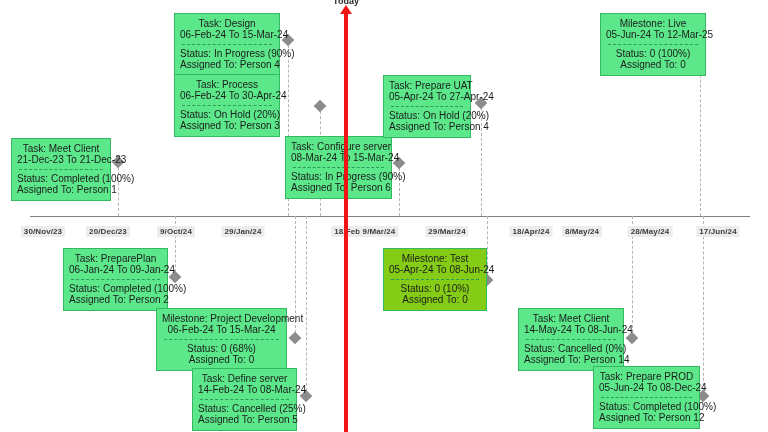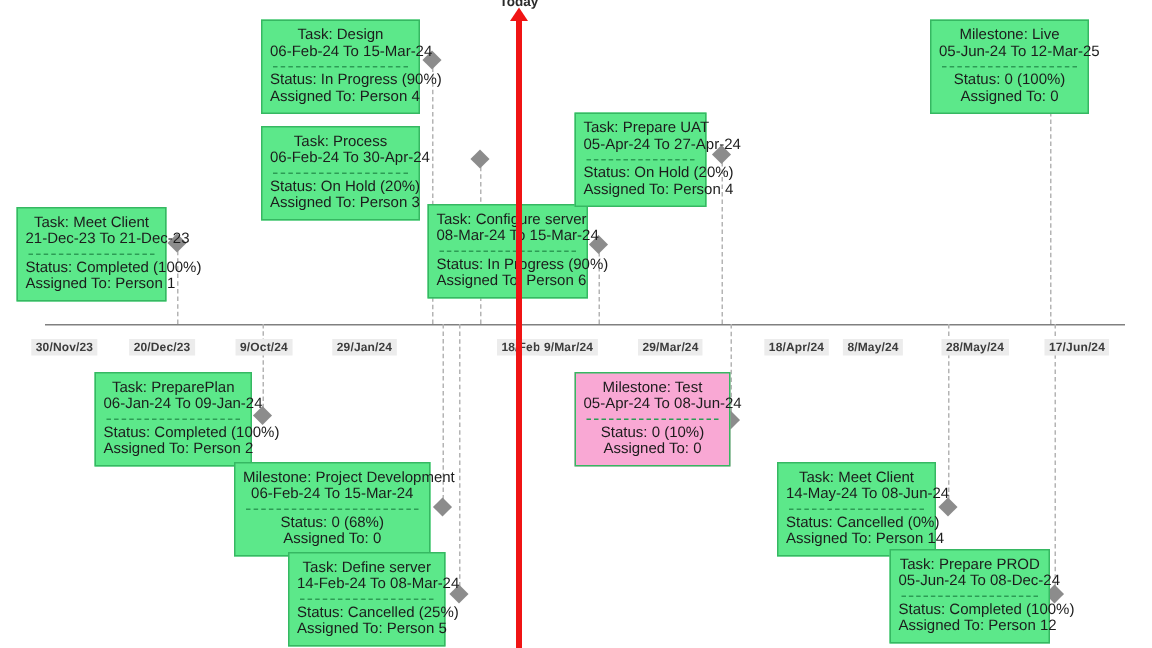--- a/index.html
+++ b/index.html
@@ -154,42 +154,42 @@
         <div class="meta-line">Status: Completed (100%)</div>
         <div class="meta-line">Assigned To: Person 1</div>
       </div>
       <div class="card" style="left: 174px; top: 13px; width: 106px; background: rgb(92, 232, 138); border-color: rgb(54, 184, 98);">
         <div class="title-line">Task: Design</div>
         <div class="title-line">06-Feb-24 To 15-Mar-24</div>
         <div class="divider" style="border-top-color: rgb(45, 156, 85);"></div>
         <div class="meta-line">Status: In Progress (90%)</div>
         <div class="meta-line">Assigned To: Person 4</div>
       </div>
-      <div class="card" style="left: 174px; top: 84px; width: 106px; background: rgb(92, 232, 138); border-color: rgb(54, 184, 98);">
+      <div class="card" style="left: 174px; top: 74px; width: 106px; background: rgb(92, 232, 138); border-color: rgb(54, 184, 98);">
         <div class="title-line">Task: Process</div>
         <div class="title-line">06-Feb-24 To 30-Apr-24</div>
         <div class="divider" style="border-top-color: rgb(45, 156, 85);"></div>
         <div class="meta-line">Status: On Hold (20%)</div>
         <div class="meta-line">Assigned To: Person 3</div>
       </div>
       <div class="card" style="left: 285px; top: 136px; width: 107px; background: rgb(92, 232, 138); border-color: rgb(54, 184, 98);">
         <div class="title-line">Task: Configure server</div>
         <div class="title-line">08-Mar-24 To 15-Mar-24</div>
         <div class="divider" style="border-top-color: rgb(45, 156, 85);"></div>
         <div class="meta-line">Status: In Progress (90%)</div>
         <div class="meta-line">Assigned To: Person 6</div>
       </div>
       <div class="card" style="left: 383px; top: 75px; width: 88px; background: rgb(92, 232, 138); border-color: rgb(54, 184, 98);">
         <div class="title-line">Task: Prepare UAT</div>
         <div class="title-line">05-Apr-24 To 27-Apr-24</div>
         <div class="divider" style="border-top-color: rgb(45, 156, 85);"></div>
         <div class="meta-line">Status: On Hold (20%)</div>
         <div class="meta-line">Assigned To: Person 4</div>
       </div>
-      <div class="card" style="left: 600px; top: 13px; width: 106px; background: rgb(92, 232, 138); border-color: rgb(54, 184, 98); margin-left: 20px;">
+      <div class="card" style="left: 600px; top: 13px; width: 106px; background: rgb(92, 232, 138); border-color: rgb(54, 184, 98);">
         <div class="title-line">Milestone: Live</div>
         <div class="title-line">05-Jun-24 To 12-Mar-25</div>
         <div class="divider" style="border-top-color: rgb(45, 156, 85);"></div>
         <div class="meta-line">Status: 0 (100%)</div>
         <div class="meta-line">Assigned To: 0</div>
       </div>
       <div class="card" style="left: 63px; top: 248px; width: 105px; background: rgb(92, 232, 138); border-color: rgb(54, 184, 98); text-align: center;">
         <div class="title-line">Task: PreparePlan</div>
         <div class="title-line">06-Jan-24 To 09-Jan-24</div>
         <div class="divider" style="border-top-color: rgb(45, 156, 85);"></div>
@@ -203,21 +203,21 @@
         <div class="meta-line">Status: 0 (68%)</div>
         <div class="meta-line">Assigned To: 0</div>
       </div>
       <div class="card" style="left: 192px; top: 368px; width: 105px; background: rgb(92, 232, 138); border-color: rgb(54, 184, 98);">
         <div class="title-line">Task: Define server</div>
         <div class="title-line">14-Feb-24 To 08-Mar-24</div>
         <div class="divider" style="border-top-color: rgb(45, 156, 85);"></div>
         <div class="meta-line">Status: Cancelled (25%)</div>
         <div class="meta-line">Assigned To: Person 5</div>
       </div>
-      <div class="card" style="left: 383px; top: 248px; width: 104px; background: #f9a8d4; border-color: rgb(54, 184, 98);">
+      <div class="card" style="left: 383px; top: 248px; width: 104px; background: #84cc16; border-color: rgb(54, 184, 98);">
         <div class="title-line">Milestone: Test</div>
         <div class="title-line">05-Apr-24 To 08-Jun-24</div>
         <div class="divider" style="border-top-color: rgb(45, 156, 85);"></div>
         <div class="meta-line">Status: 0 (10%)</div>
         <div class="meta-line">Assigned To: 0</div>
       </div>
       <div class="card" style="left: 518px; top: 308px; width: 106px; background: rgb(92, 232, 138); border-color: rgb(54, 184, 98);">
         <div class="title-line">Task: Meet Client</div>
         <div class="title-line">14-May-24 To 08-Jun-24</div>
         <div class="divider" style="border-top-color: rgb(45, 156, 85);"></div>

